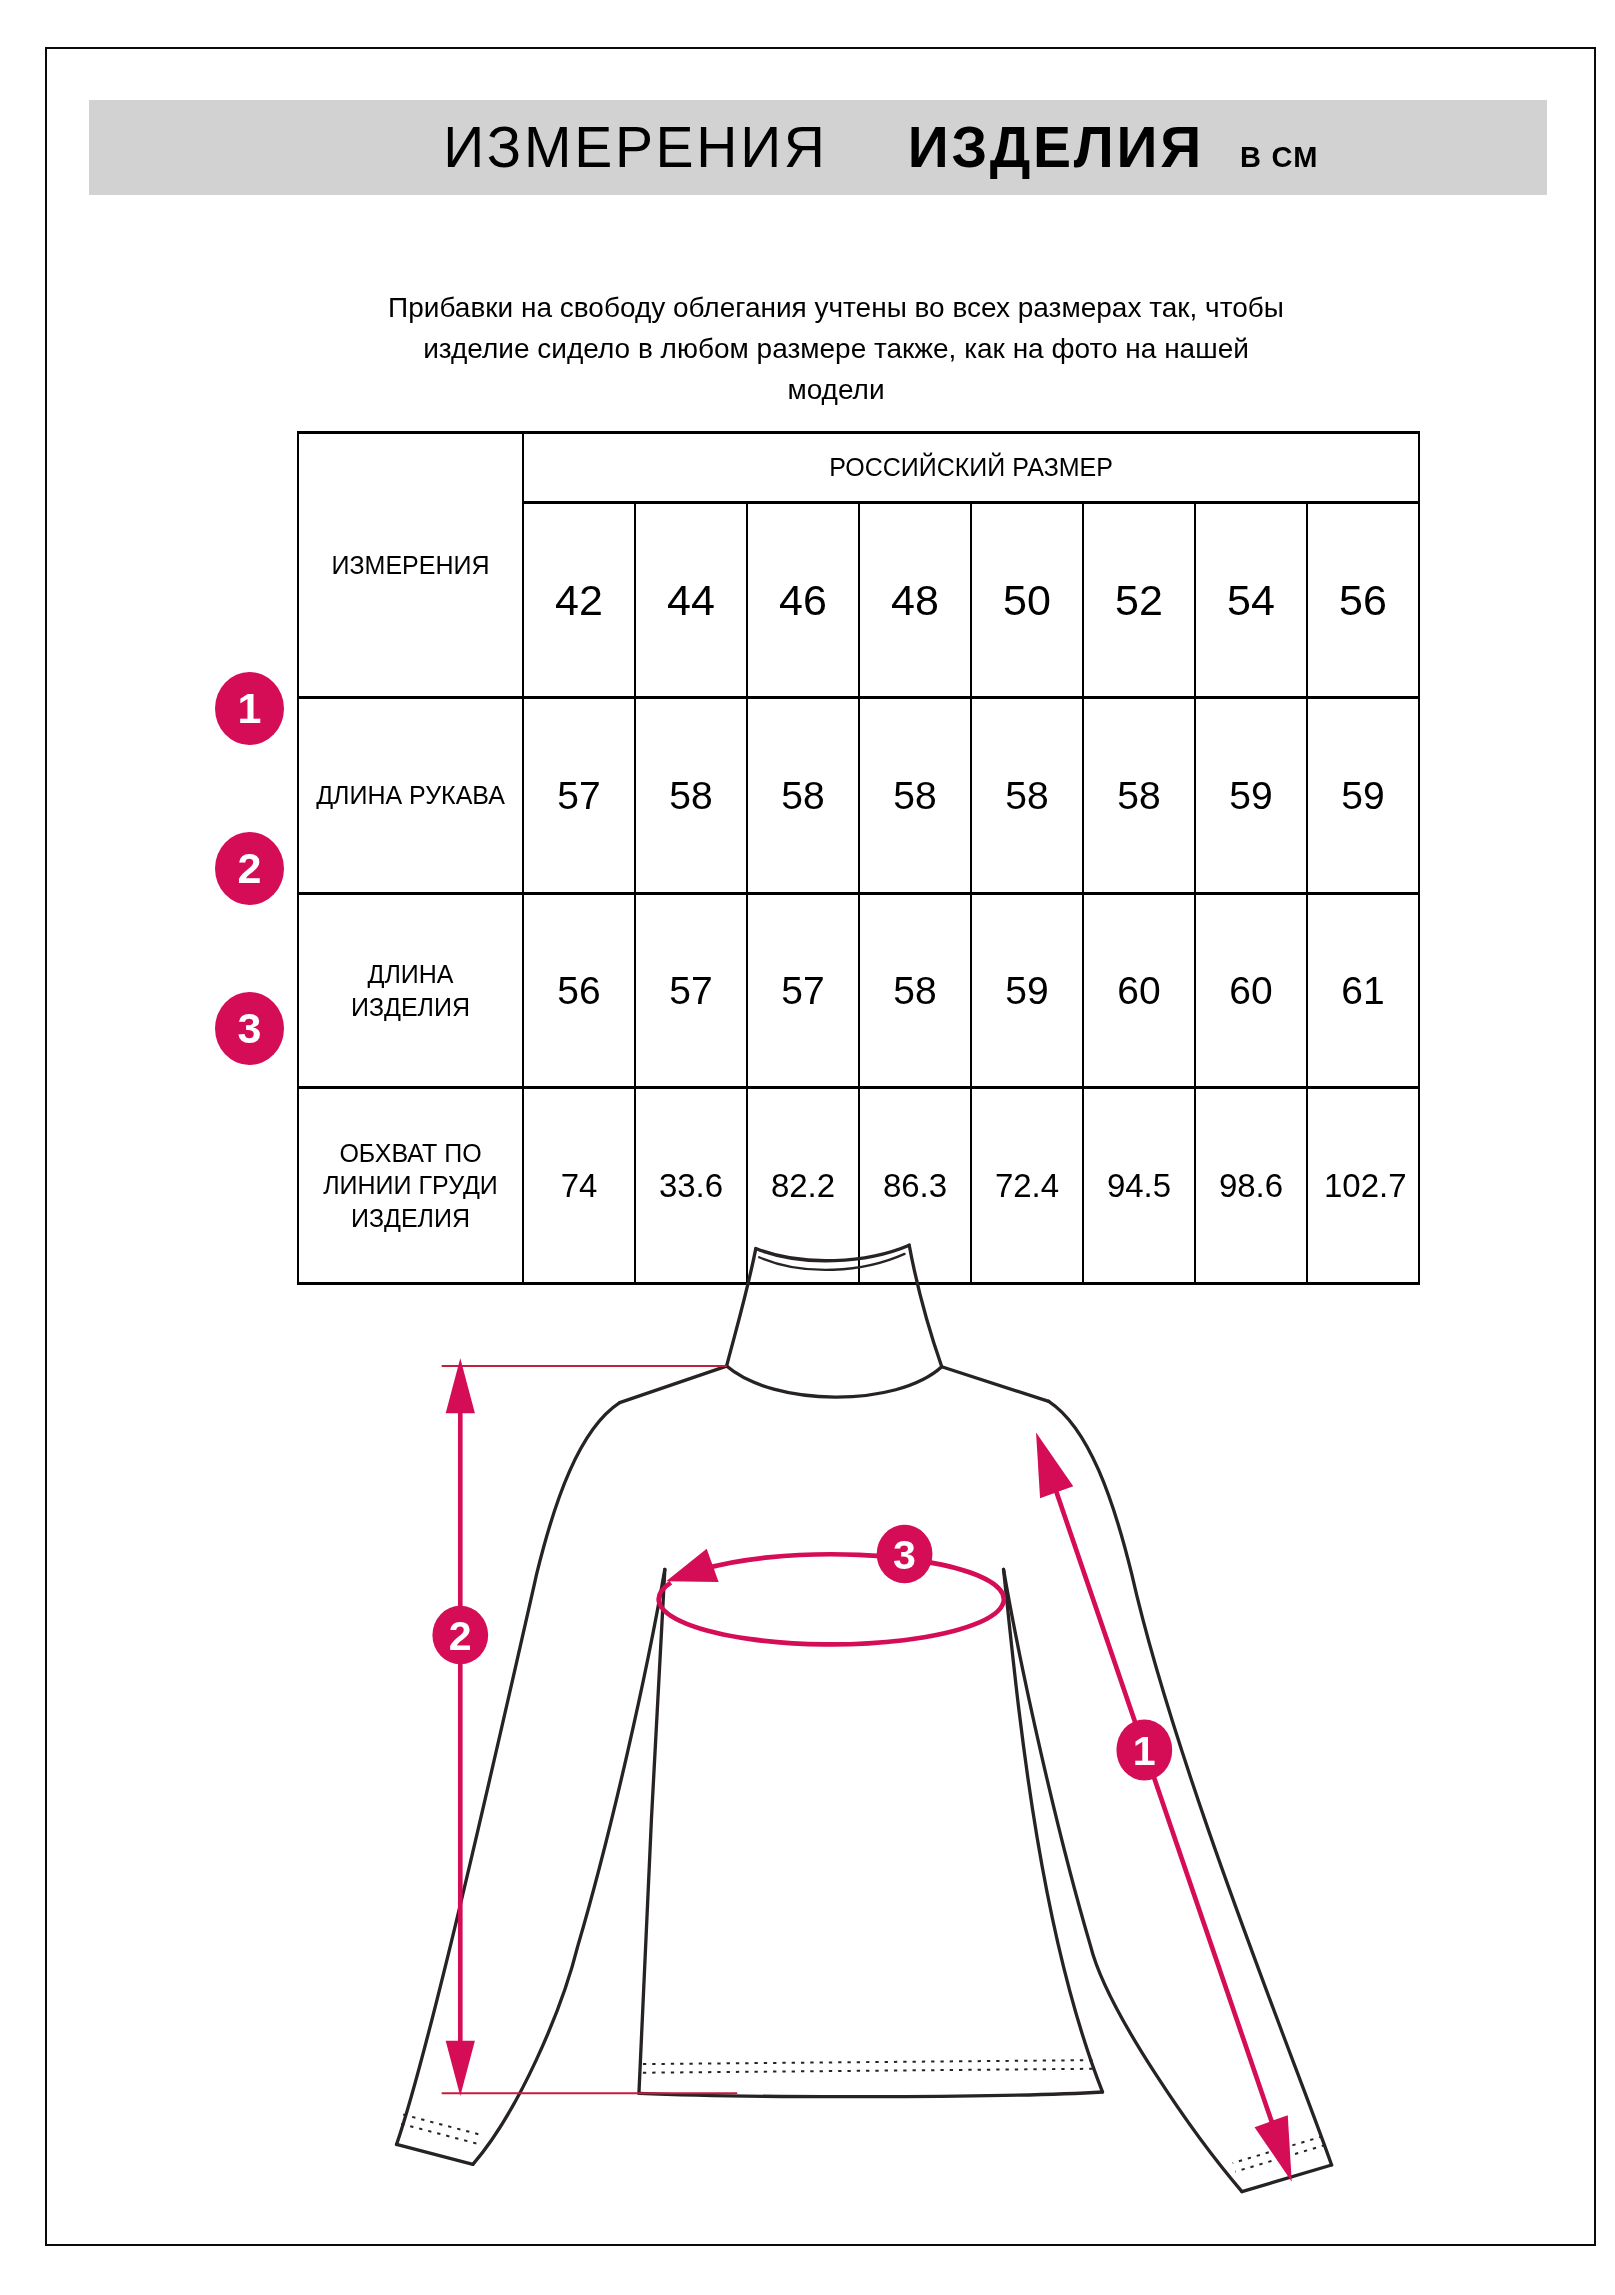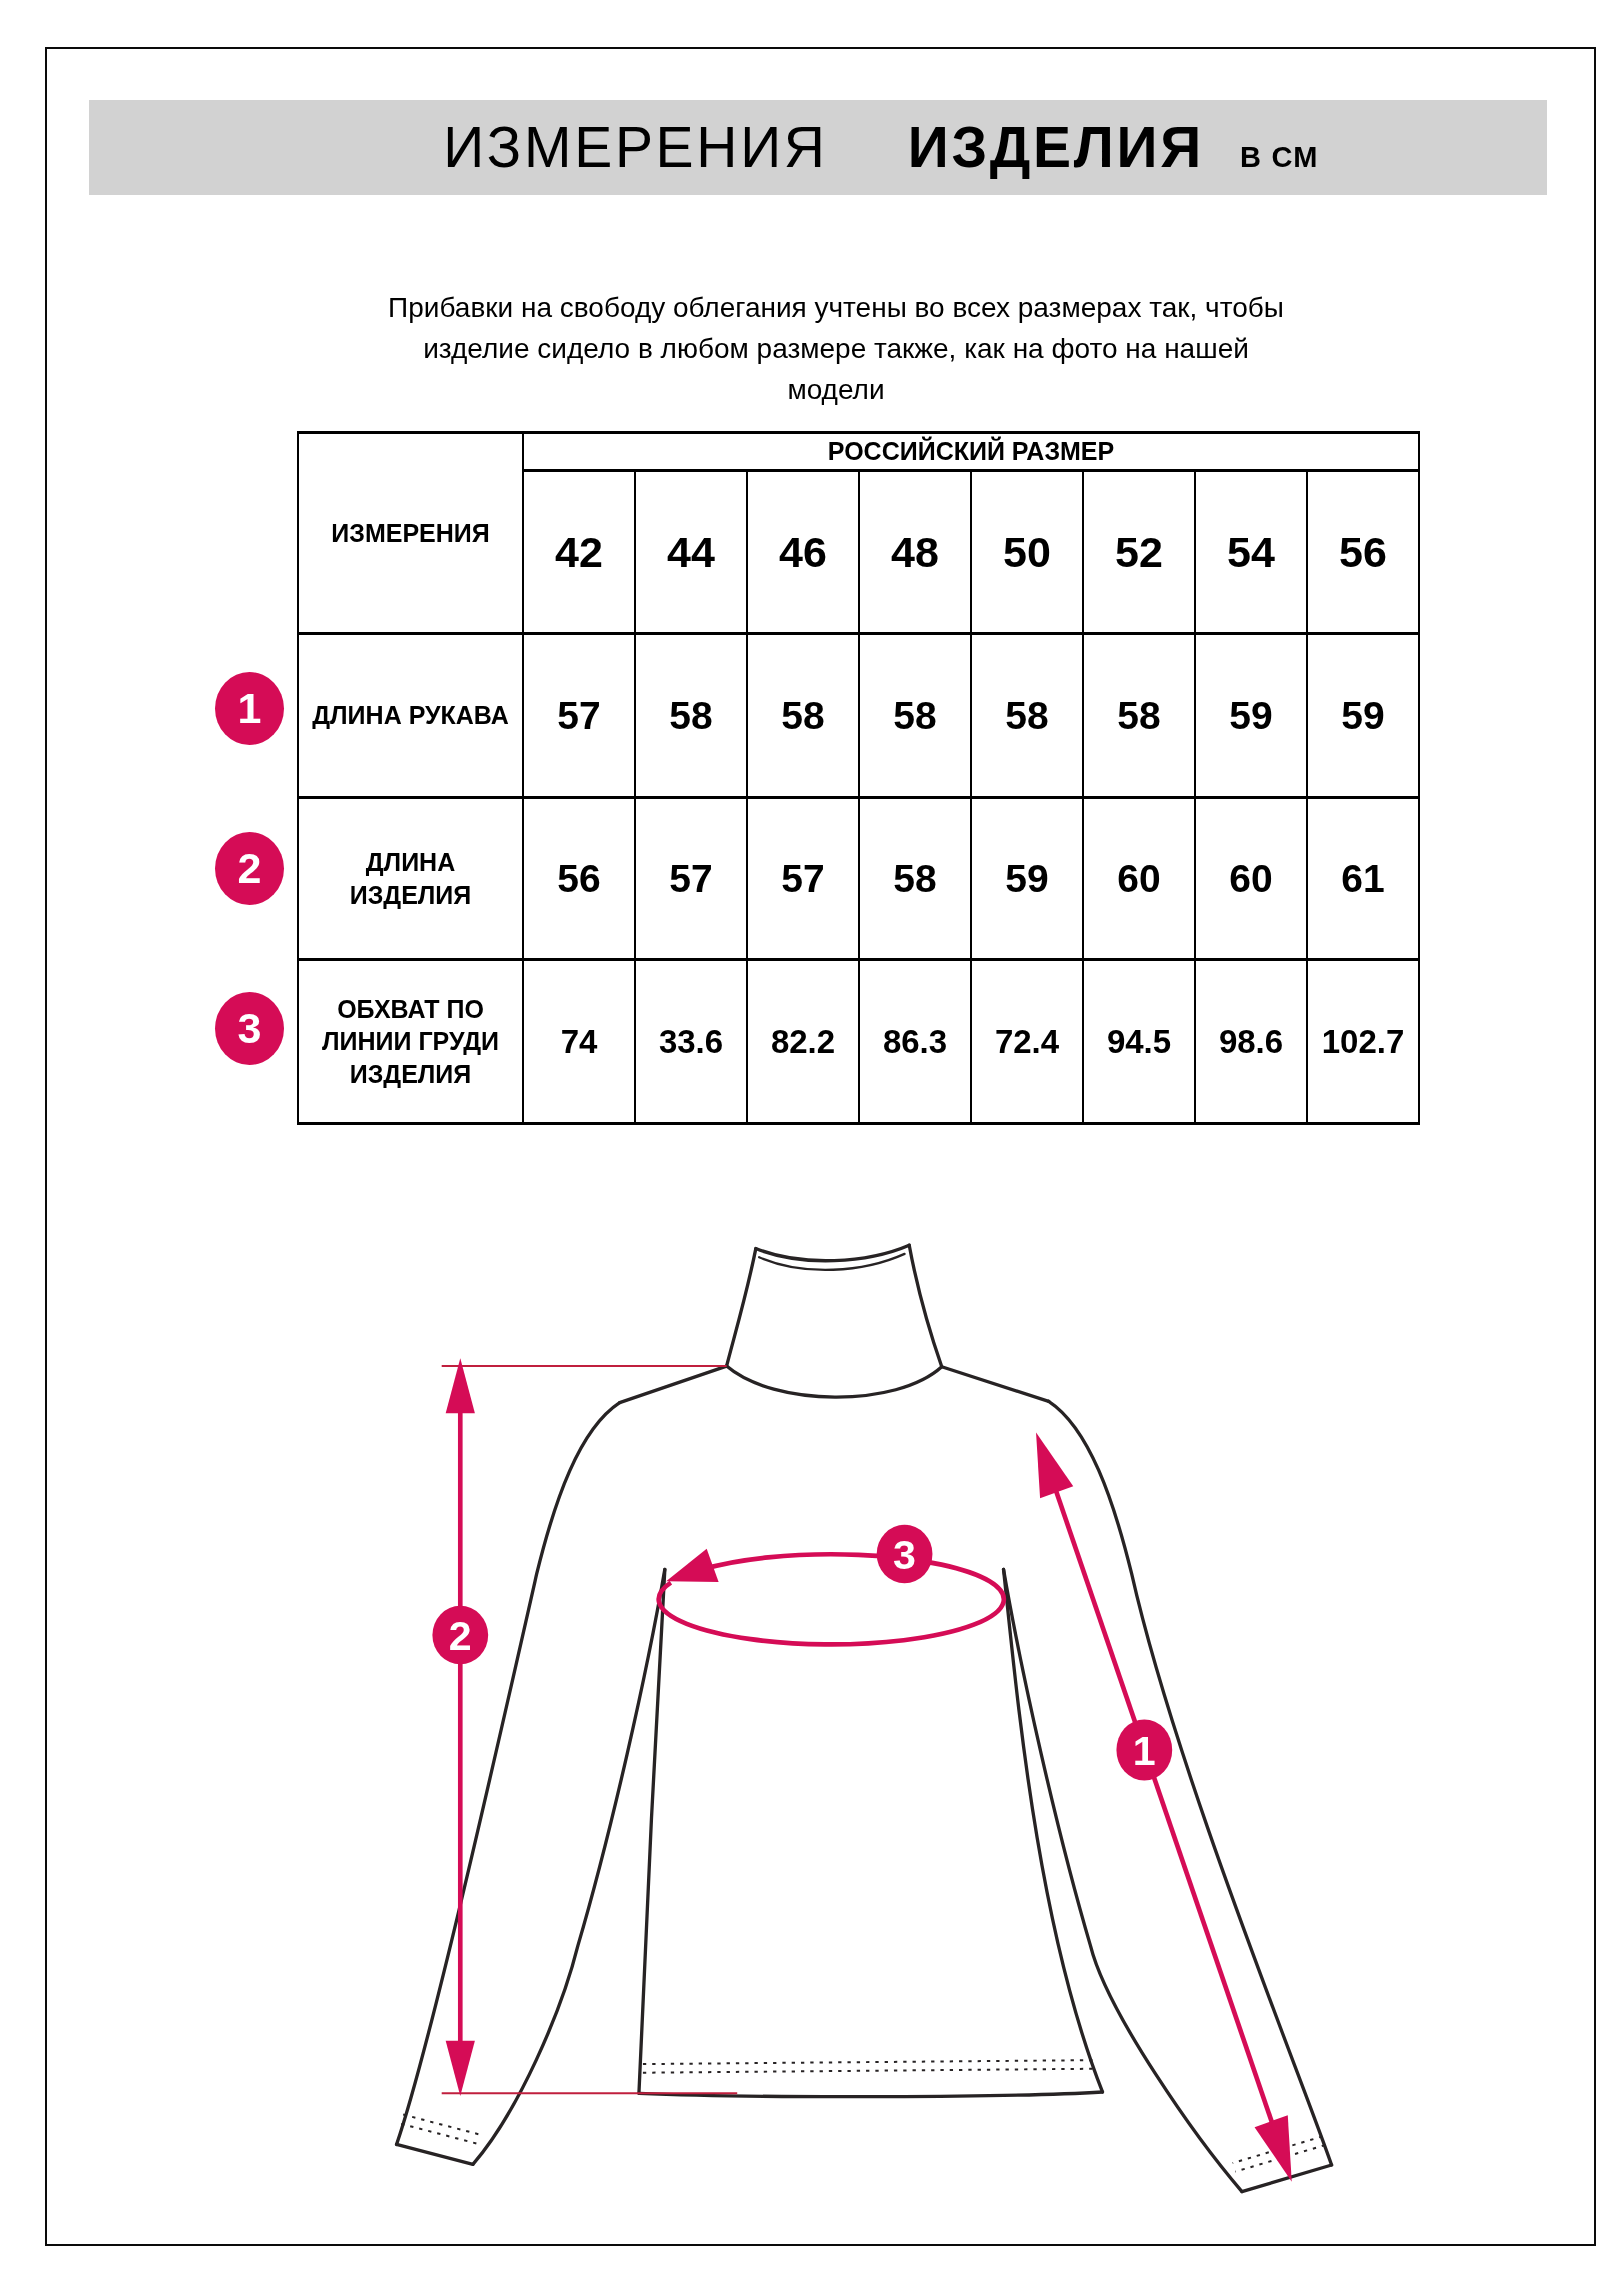--- a/index.html
+++ b/index.html
@@ -43,21 +43,21 @@
   table.size-table {
     position: absolute; left: 297px; top: 431px;
     width: 1123px; height: 678px;
     border-collapse: collapse; table-layout: fixed;
     border: 2.7px solid #000;
   }
   table.size-table td, table.size-table th {
     border-left: 2px solid #000; border-right: 2px solid #000;
     border-top: 3.3px solid #000; border-bottom: 3.3px solid #000;
     text-align: center; vertical-align: middle;
-    padding: 0; font-weight: 700;
+    padding: 16px; font-weight: 400;
   }
   th.meas-head { font-size: 25px; white-space: pre; }
   th.size-group-head { font-size: 25px; height: 35px; }
   th.size-head { font-size: 43px; font-weight: 700; height: 160px; margin-left: 48px; }
   td.row-label { font-size: 25px; line-height: 1.3; white-space: pre; }
   td.val { font-size: 39px; }
   tr.row-girth td.val { font-size: 33px; }
   tr.row-1 td { height: 161px; margin-left: 29px; }
   tr.row-2 td { height: 159px; }
   tr.row-girth td { height: 161px; }

